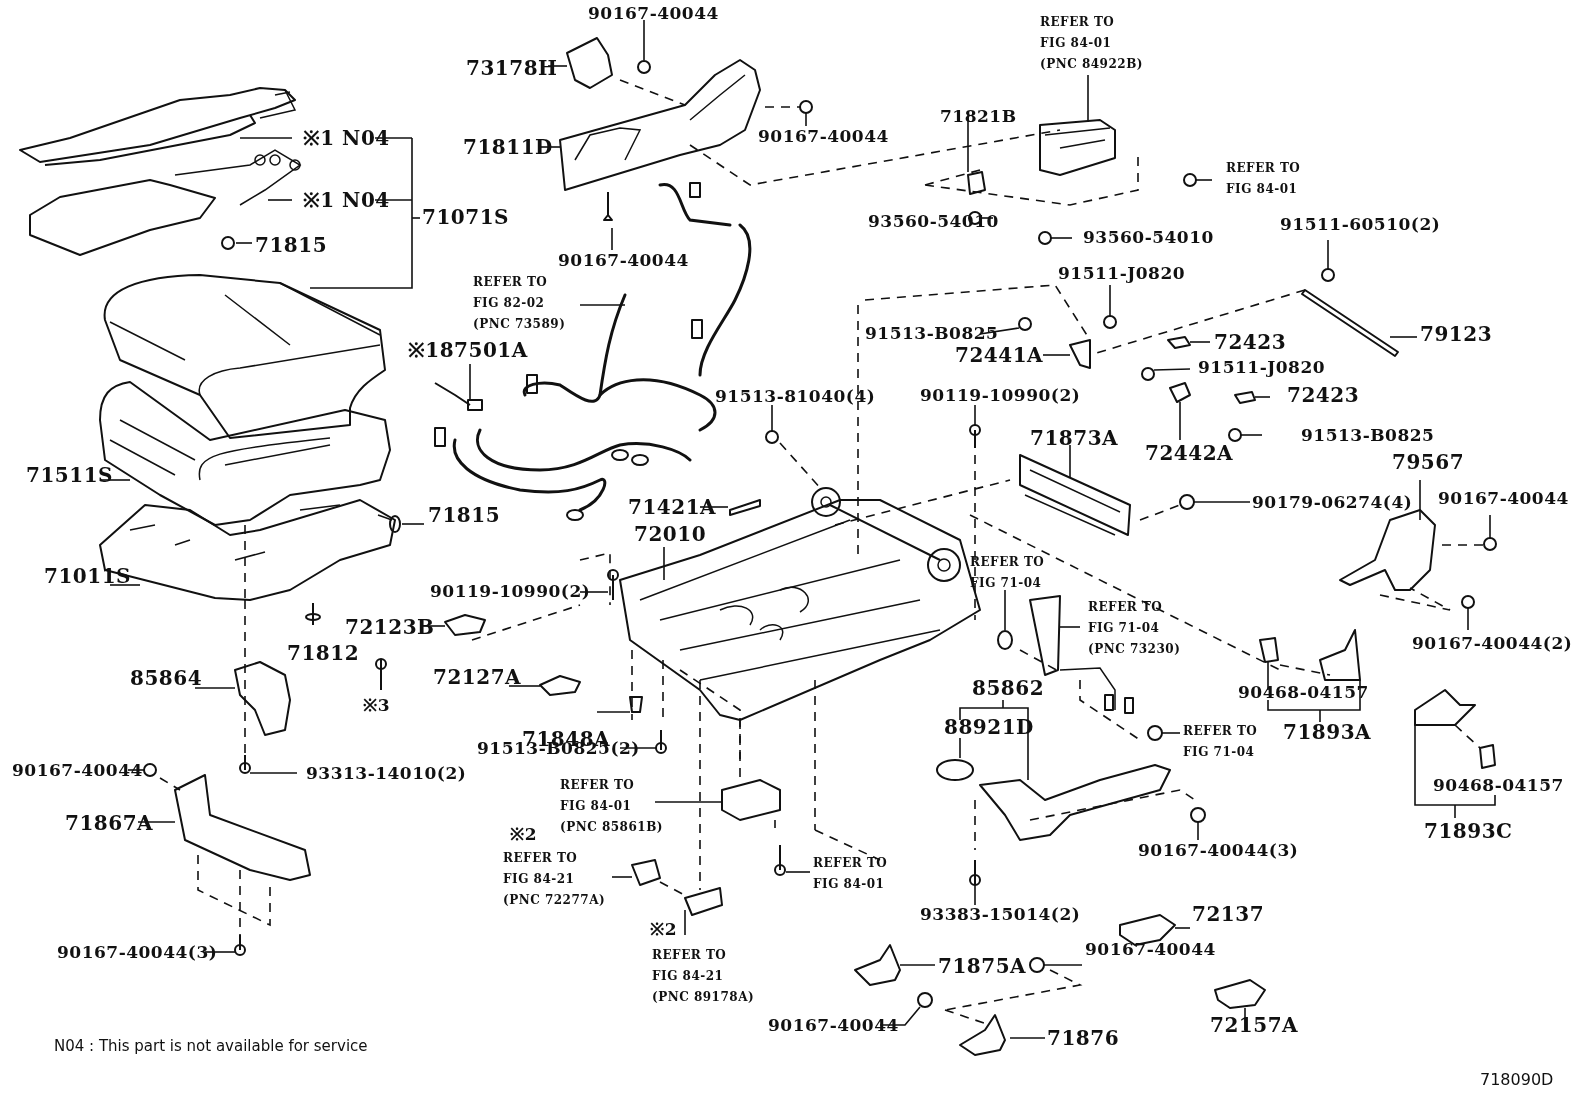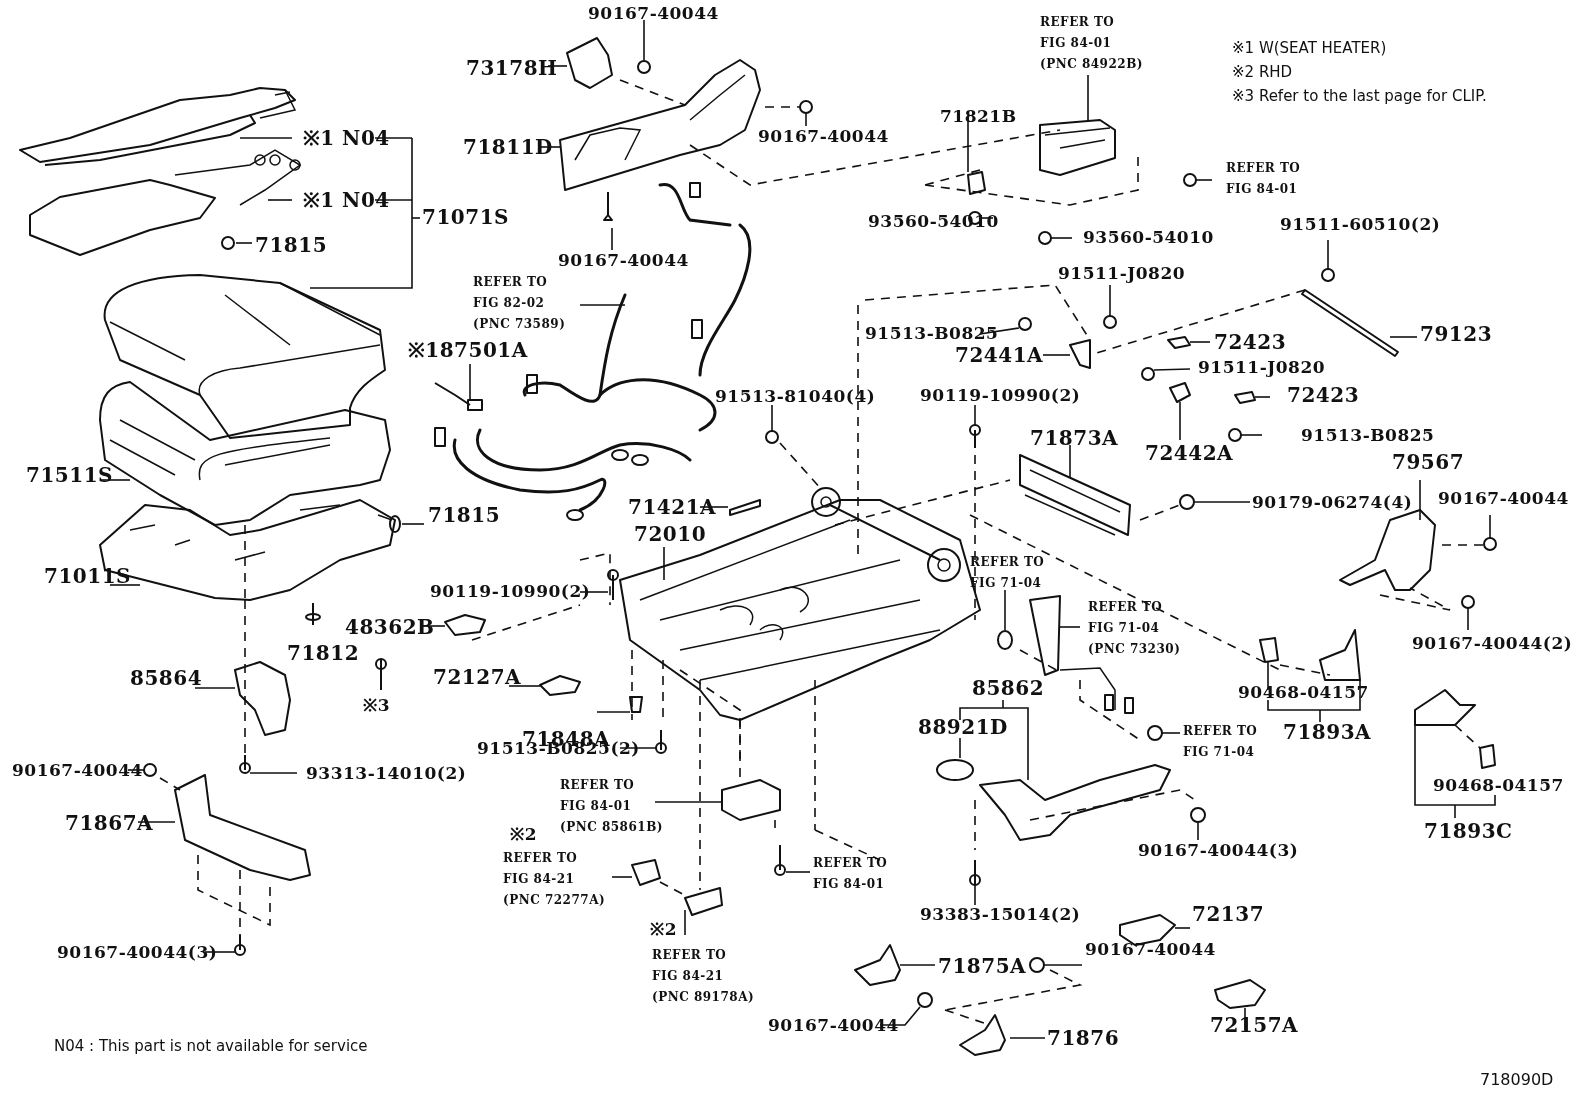--- a/index.html
+++ b/index.html
@@ -358,25 +358,20 @@
   <div>FIG 84-01</div>
   <div>(PNC 84922B)</div>
 </div>
 <div class="lbl pn" style="left:868px;top:213px">93560-54010</div>
 <div class="lbl pn" style="left:1083px;top:229px">93560-54010</div>
 <div class="lbl ref" style="left:1226px;top:158px">
   <div>REFER TO</div>
   <div>FIG 84-01</div>
 </div>
 
-<div class="note" style="left:1232px;top:36px">
-  <div>※1 W(SEAT HEATER)</div>
-  <div>※2 RHD</div>
-  <div>※3 Refer to the last page for CLIP.</div>
-</div>
 
 <div class="lbl pn" style="left:1280px;top:216px">91511-60510(2)</div>
 <div class="lbl pn" style="left:1058px;top:265px">91511-J0820</div>
 <div class="lbl pn" style="left:865px;top:325px">91513-B0825</div>
 <div class="lbl pn-big" style="left:955px;top:345px">72441A</div>
 <div class="lbl pn-big" style="left:1214px;top:332px">72423</div>
 <div class="lbl pn" style="left:1198px;top:359px">91511-J0820</div>
 <div class="lbl pn-big" style="left:1420px;top:324px">79123</div>
 <div class="lbl pn-big" style="left:1287px;top:385px">72423</div>
 <div class="lbl pn" style="left:1301px;top:427px">91513-B0825</div>
@@ -386,21 +381,21 @@
 <div class="lbl pn" style="left:920px;top:387px">90119-10990(2)</div>
 <div class="lbl pn-big" style="left:1030px;top:428px">71873A</div>
 <div class="lbl pn-big" style="left:1392px;top:452px">79567</div>
 <div class="lbl pn" style="left:1252px;top:494px">90179-06274(4)</div>
 <div class="lbl pn" style="left:1438px;top:490px">90167-40044</div>
 <div class="lbl pn" style="left:1412px;top:635px">90167-40044(2)</div>
 
 <div class="lbl pn-big" style="left:628px;top:497px">71421A</div>
 <div class="lbl pn-big" style="left:634px;top:524px">72010</div>
 <div class="lbl pn" style="left:430px;top:583px">90119-10990(2)</div>
-<div class="lbl pn-big" style="left:345px;top:617px">48362B</div>
+<div class="lbl pn-big" style="left:345px;top:617px">72123B</div>
 <div class="lbl pn-big" style="left:433px;top:667px">72127A</div>
 <div class="lbl pn-big" style="left:522px;top:729px">71848A</div>
 <div class="lbl pn" style="left:477px;top:740px">91513-B0825(2)</div>
 
 <div class="lbl pn-big" style="left:287px;top:643px">71812</div>
 <div class="lbl pn" style="left:363px;top:697px">※3</div>
 <div class="lbl pn-big" style="left:130px;top:668px">85864</div>
 <div class="lbl pn" style="left:306px;top:765px">93313-14010(2)</div>
 <div class="lbl pn" style="left:12px;top:762px">90167-40044</div>
 <div class="lbl pn-big" style="left:65px;top:813px">71867A</div>
@@ -414,21 +409,21 @@
   <div>REFER TO</div>
   <div>FIG 71-04</div>
   <div>(PNC 73230)</div>
 </div>
 <div class="lbl ref" style="left:1183px;top:721px">
   <div>REFER TO</div>
   <div>FIG 71-04</div>
 </div>
 
 <div class="lbl pn-big" style="left:972px;top:678px">85862</div>
-<div class="lbl pn-big" style="left:918px;top:717px">88921D</div>
+<div class="lbl pn-big" style="left:944px;top:717px">88921D</div>
 <div class="lbl pn" style="left:1238px;top:684px">90468-04157</div>
 <div class="lbl pn-big" style="left:1283px;top:722px">71893A</div>
 <div class="lbl pn" style="left:1433px;top:777px">90468-04157</div>
 <div class="lbl pn-big" style="left:1424px;top:821px">71893C</div>
 <div class="lbl pn" style="left:1138px;top:842px">90167-40044(3)</div>
 <div class="lbl pn" style="left:920px;top:906px">93383-15014(2)</div>
 
 <div class="lbl ref" style="left:560px;top:775px">
   <div>REFER TO</div>
   <div>FIG 84-01</div>

